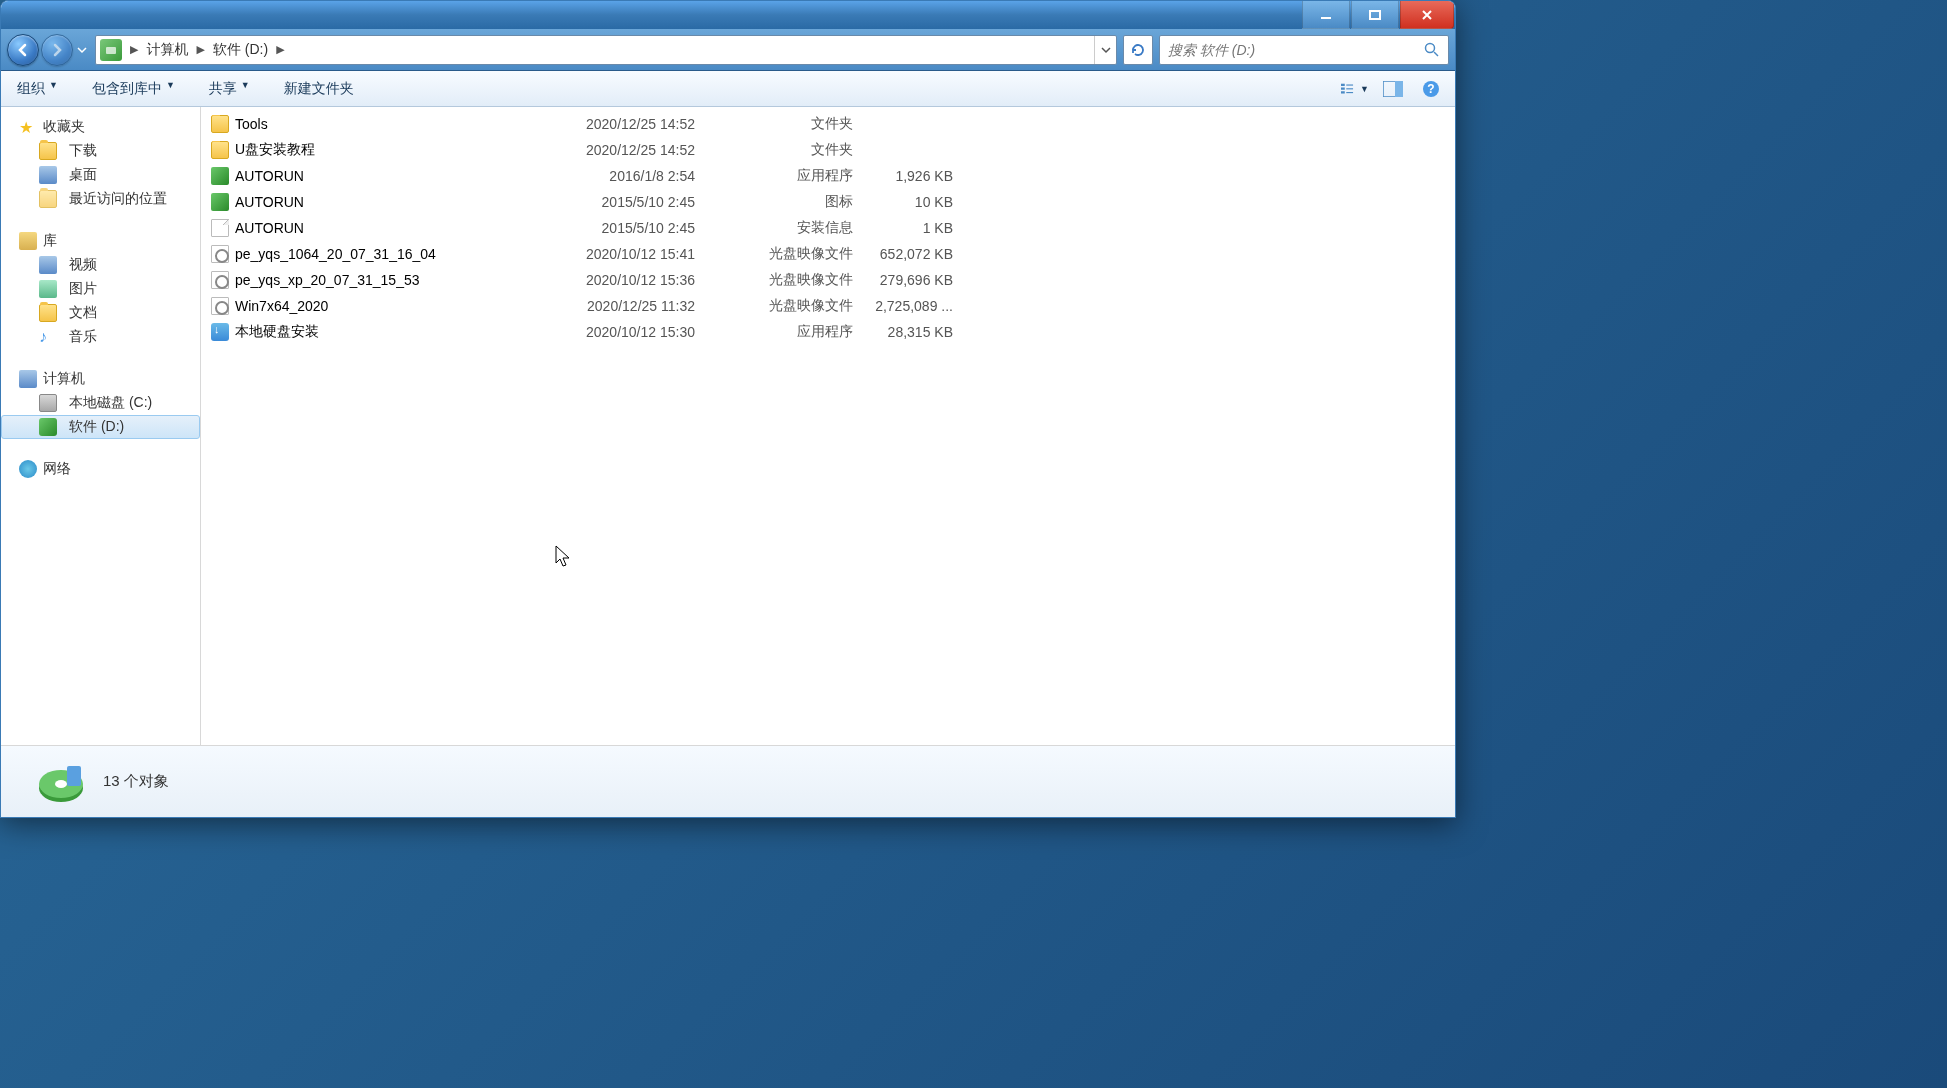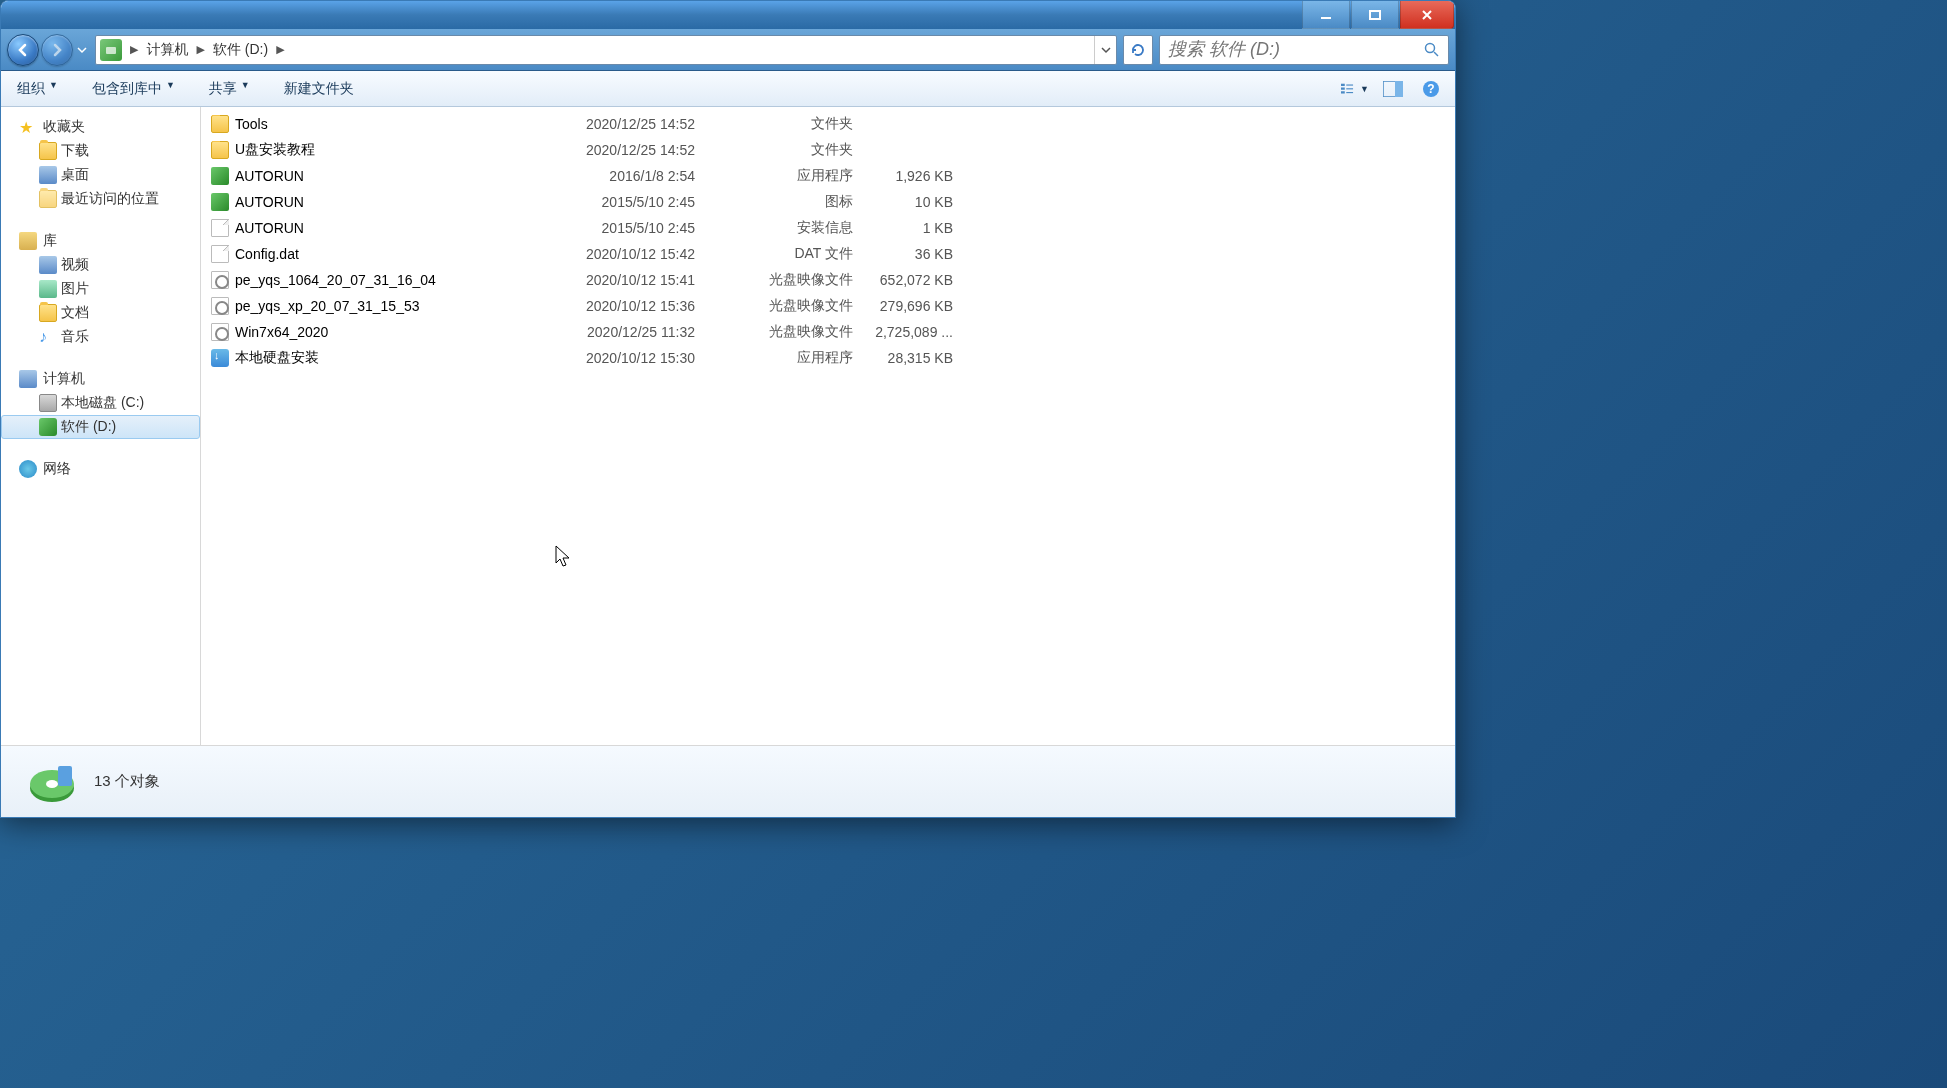--- a/index.html
+++ b/index.html
@@ -126,21 +126,21 @@
   width: 290px; height: 30px;
   background: #fff;
   border: 1px solid #6a8aaa;
   display: flex; align-items: center;
   padding: 0 8px;
   border-radius: 2px;
 }
 .searchbox input {
   flex: 1; border: none; outline: none;
   font-style: italic; color: #888;
-  font-size: 18px;
+  font-size: 14px;
   background: transparent;
 }
 .search-icon { width: 16px; height: 16px; }
 .toolbar {
   height: 36px;
   background: linear-gradient(to bottom, #f8fbff 0%, #e2edf8 100%);
   border-bottom: 1px solid #b4c8dc;
   display: flex; align-items: center;
   padding: 0 10px;
   gap: 22px;
@@ -178,21 +178,21 @@
 .nav-head {
   display: flex; align-items: center;
   gap: 6px;
   padding: 3px 8px 3px 18px;
   font-size: 14px;
   color: #333;
   cursor: pointer;
 }
 .nav-item {
   display: flex; align-items: center;
-  gap: 4px;
+  gap: 12px;
   padding: 3px 8px 3px 38px;
   font-size: 14px;
   color: #333;
   cursor: pointer;
 }
 .nav-item.selected {
   background: linear-gradient(to bottom, #e5f0fa 0%, #cde5f8 100%);
   border: 1px solid #9acaf0;
   border-radius: 3px;
   padding: 2px 7px 2px 37px;
@@ -243,21 +243,21 @@
 .fc.date { width: 158px; color: #555; }
 .fc.type { width: 158px; color: #555; }
 .fc.size { width: 100px; text-align: right; color: #555; }
 .file-icon { width: 18px; height: 18px; flex-shrink: 0; }
 .statusbar {
   height: 72px;
   border-top: 1px solid #d8d8d8;
   background: linear-gradient(to bottom, #f5faff 0%, #e8f0f8 100%);
   display: flex;
   align-items: center;
-  padding: 8px 25px;
+  padding: 8px 34px;
   gap: 16px;
 }
 .status-icon {
   width: 52px; height: 52px;
   position: relative;
 }
 .status-text { font-size: 15px; color: #333; }
 .cursor-arrow {
   position: absolute;
   left: 555px; top: 545px;
@@ -511,29 +511,20 @@
               <div class="fc name">
                 <span class="file-icon ico-file"></span>
                 <span>AUTORUN</span>
               </div>
               <div class="fc date">2015/5/10 2:45</div>
               <div class="fc type">安装信息</div>
               <div class="fc size">1 KB</div>
             </div>
             <div class="file-row">
               <div class="fc name">
-                <span class="file-icon ico-file"></span>
-                <span>Config.dat</span>
-              </div>
-              <div class="fc date">2020/10/12 15:42</div>
-              <div class="fc type">DAT 文件</div>
-              <div class="fc size">36 KB</div>
-            </div>
-            <div class="file-row">
-              <div class="fc name">
                 <span class="file-icon ico-iso"></span>
                 <span>pe_yqs_1064_20_07_31_16_04</span>
               </div>
               <div class="fc date">2020/10/12 15:41</div>
               <div class="fc type">光盘映像文件</div>
               <div class="fc size">652,072 KB</div>
             </div>
             <div class="file-row">
               <div class="fc name">
                 <span class="file-icon ico-iso"></span>

